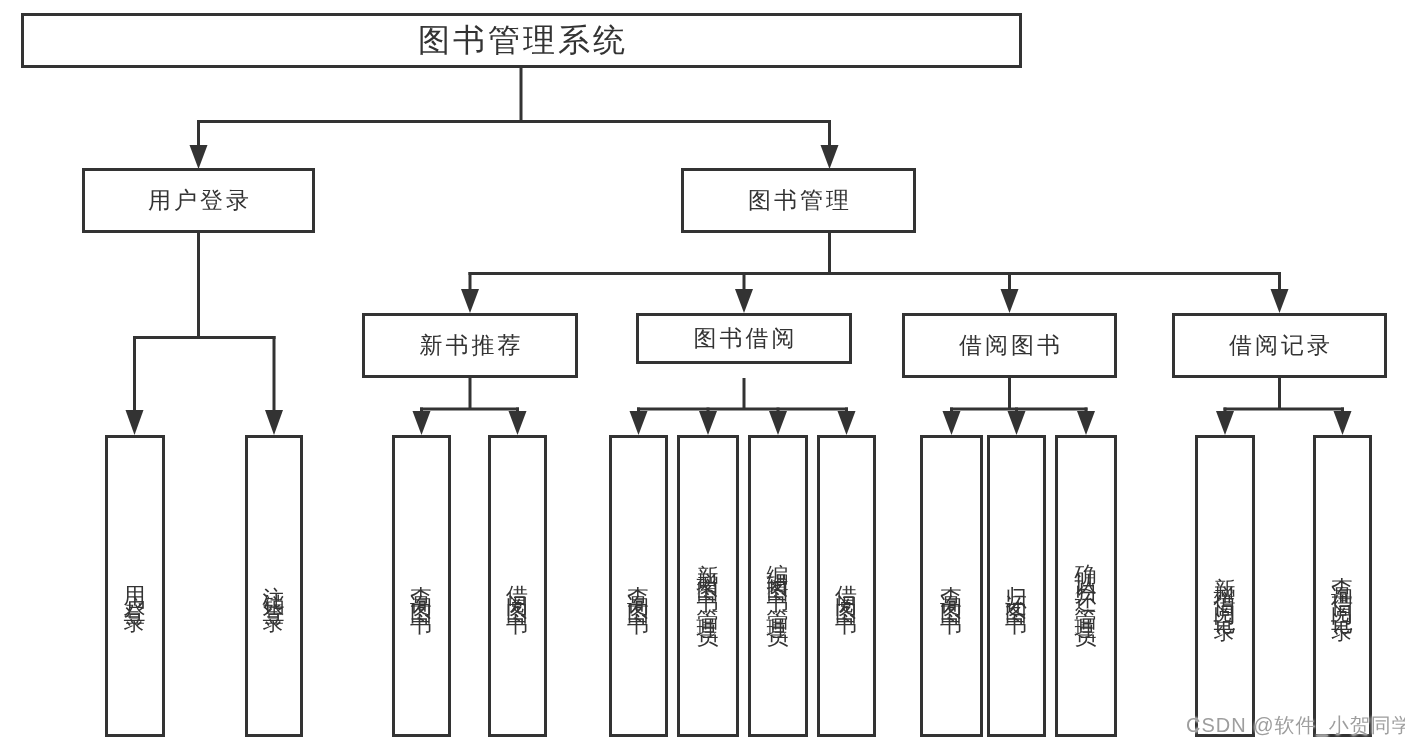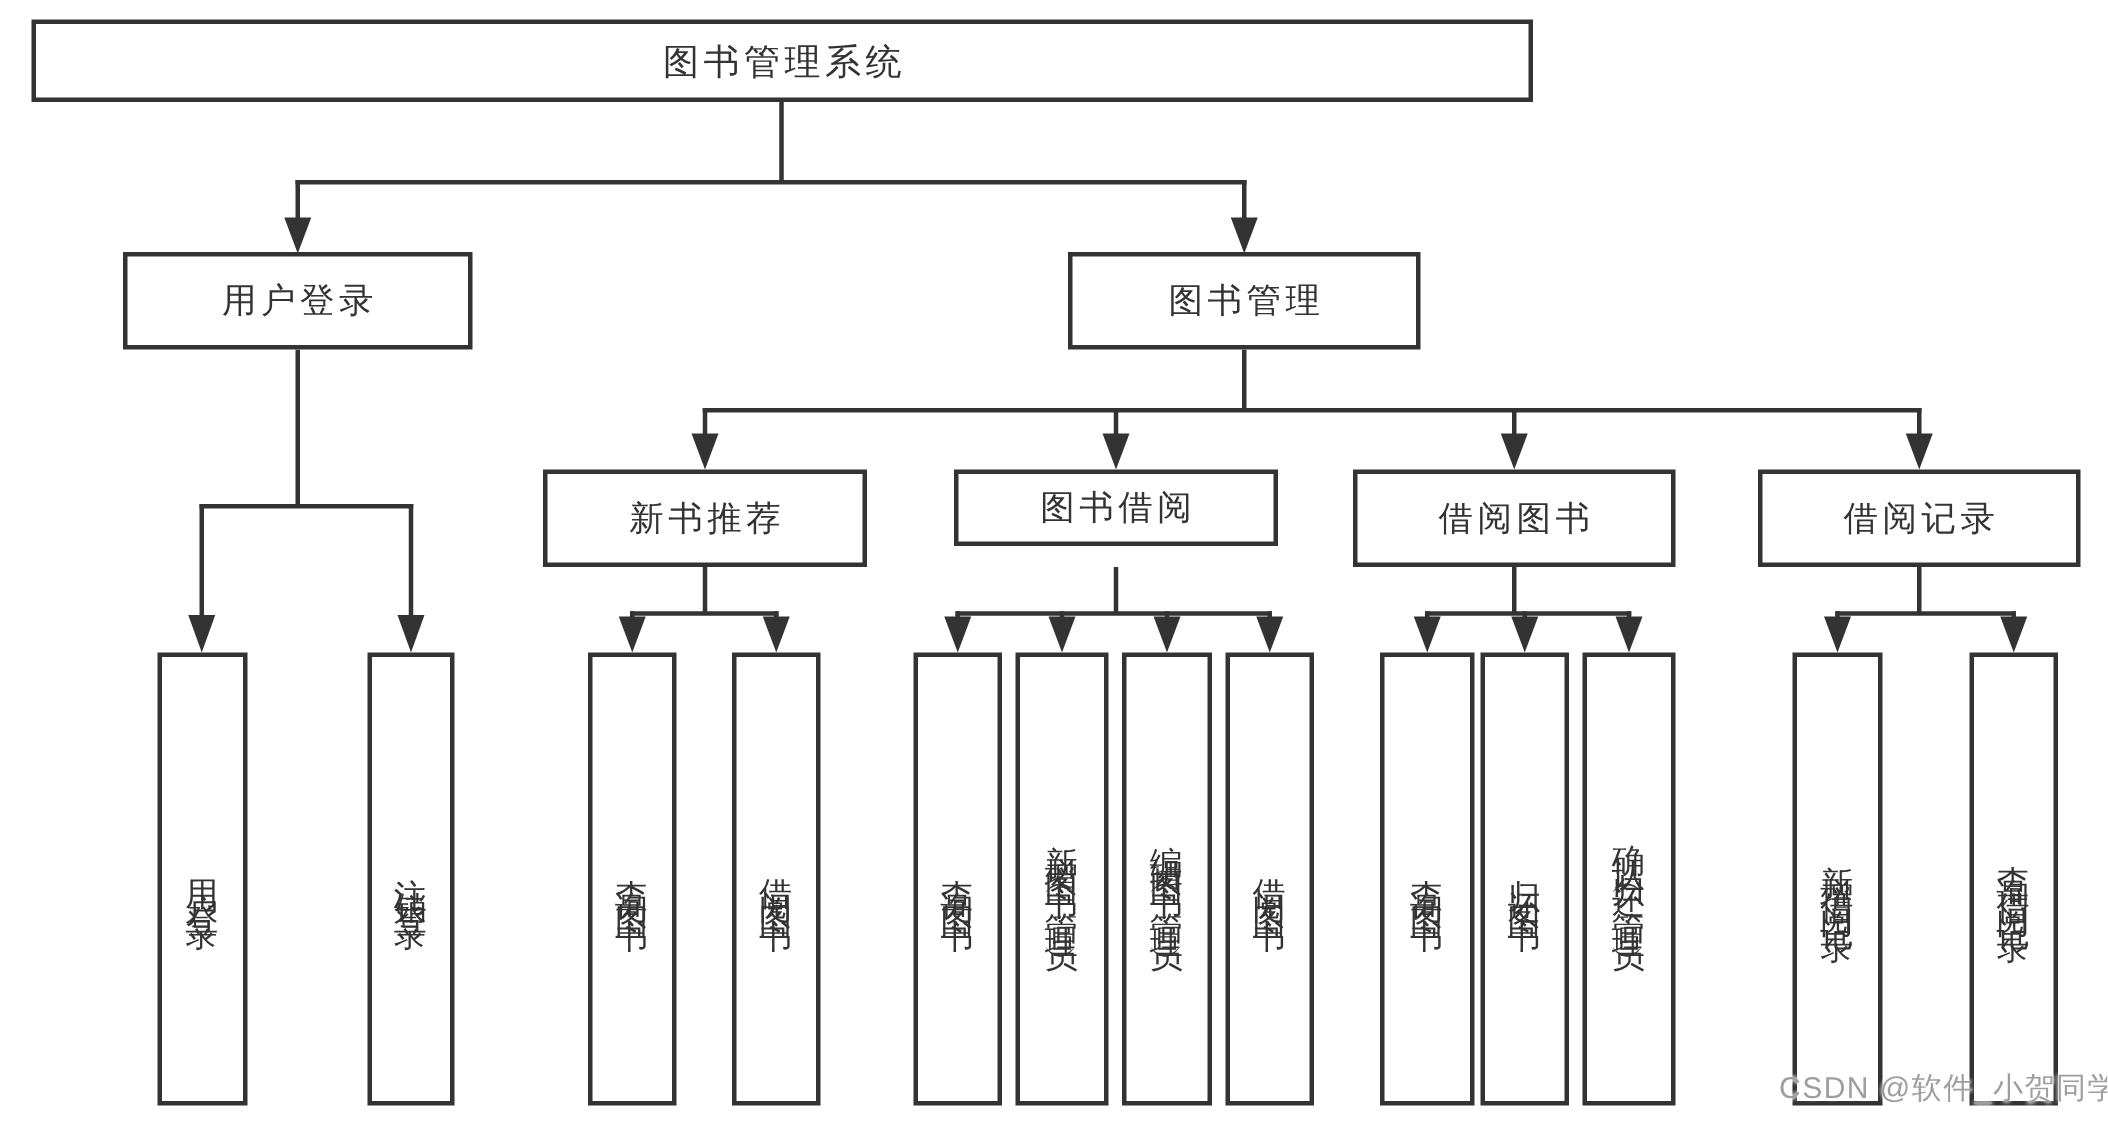--- a/index.html
+++ b/index.html
@@ -29,21 +29,21 @@
     z-index:2;
     color:var(--text);
   }
   .hlabel{
     font-size:23px;
     letter-spacing:3px;
     color:var(--text);
     white-space:nowrap;
     text-indent:3px;
   }
-  .root .hlabel{font-size:24px;}
+  .root .hlabel{font-size:32px;}
   .vbox{z-index:2;}
   .vlabel{
     writing-mode:vertical-rl;
     text-orientation:mixed;
     font-size:22px;
     line-height:1.05;
     letter-spacing:9px;
     color:var(--text);
     white-space:nowrap;
   }
@@ -125,21 +125,21 @@
     <polygon points="1333.5,411 1351.5,411 1342.5,435"></polygon>
   </svg>
 
   <div class="box root" style="left:21px;top:13px;width:1001px;height:55px;">
     <span class="hlabel">图书管理系统</span>
   </div>
 
   <div class="box" style="left:82px;top:168px;width:233px;height:65px;">
     <span class="hlabel">用户登录</span>
   </div>
-  <div class="box" style="left:712px;top:168px;width:235px;height:65px;">
+  <div class="box" style="left:681px;top:168px;width:235px;height:65px;">
     <span class="hlabel">图书管理</span>
   </div>
 
   <div class="box" style="left:362px;top:313px;width:216px;height:65px;">
     <span class="hlabel">新书推荐</span>
   </div>
   <div class="box" style="left:636px;top:313px;width:216px;height:51px;">
     <span class="hlabel">图书借阅</span>
   </div>
   <div class="box" style="left:902px;top:313px;width:215px;height:65px;">

